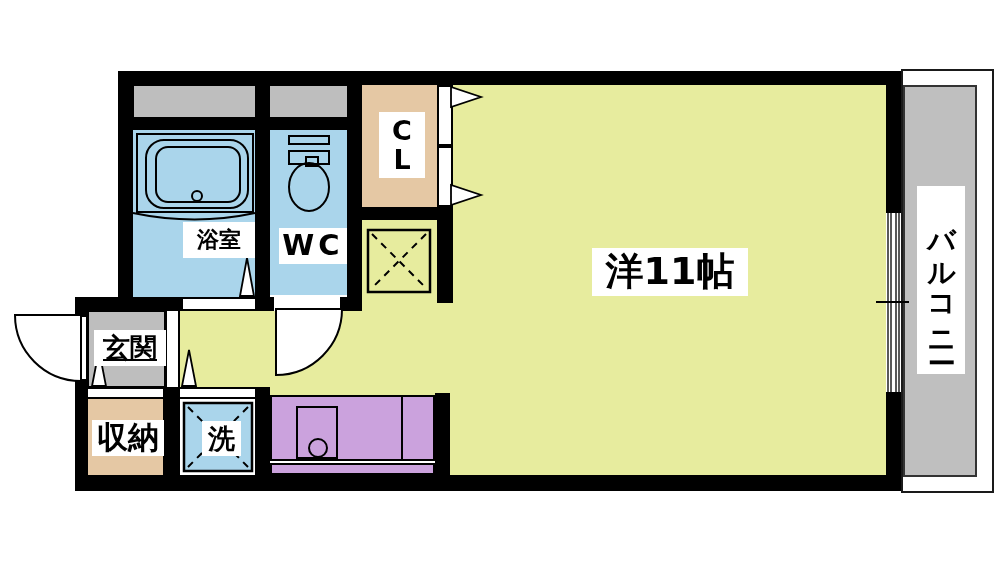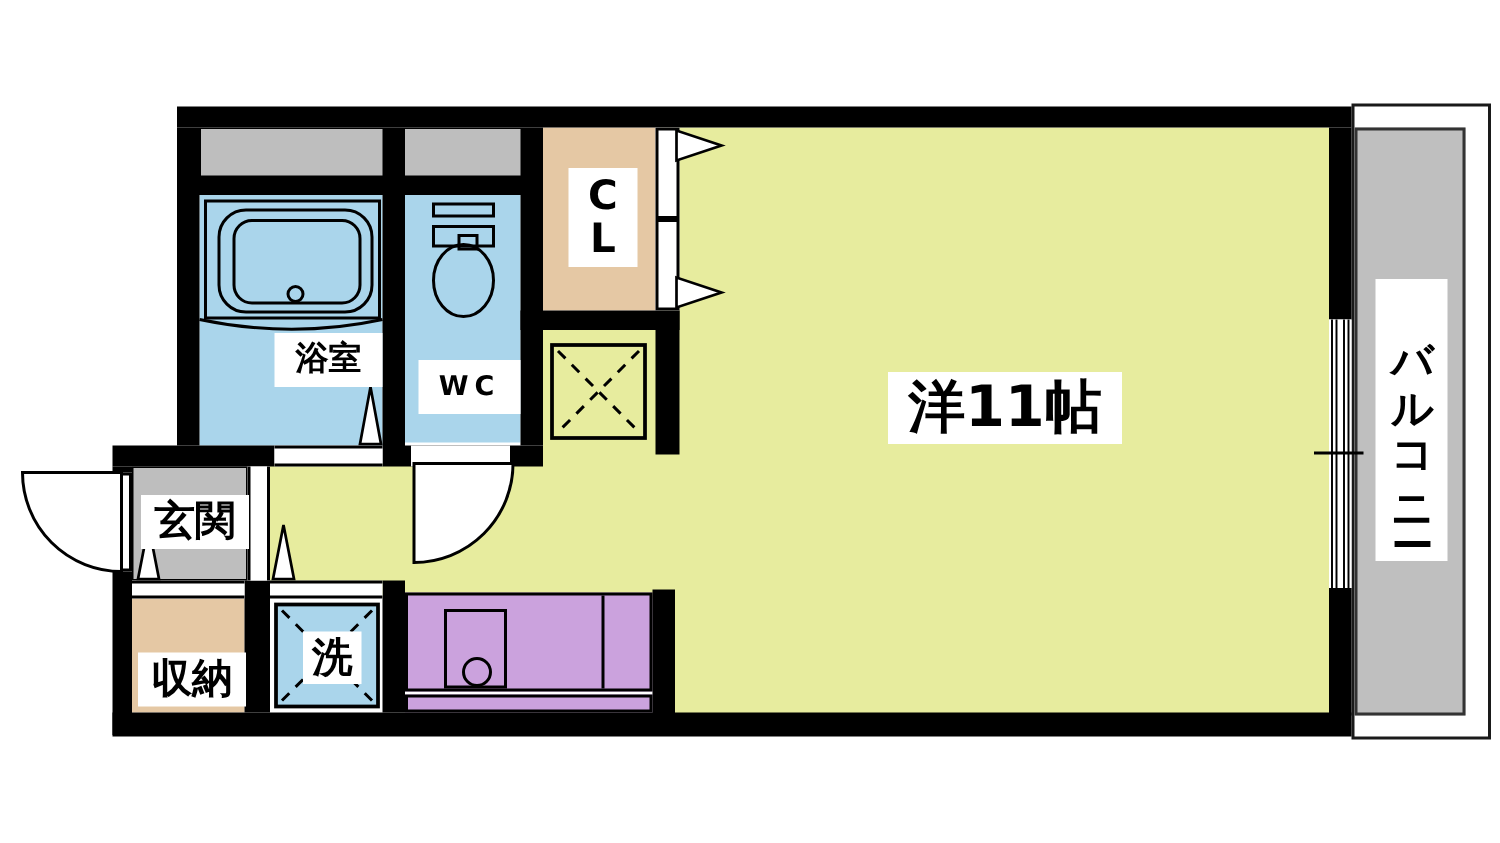--- a/index.html
+++ b/index.html
@@ -113,24 +113,24 @@
       <rect x="886" y="213" width="15" height="179" fill="#fff"></rect>
       <line x1="888" y1="213" x2="888" y2="392" stroke="#000" stroke-width="1.3"></line>
       <line x1="891" y1="213" x2="891" y2="392" stroke="#000" stroke-width="1.3"></line>
       <line x1="896" y1="213" x2="896" y2="392" stroke="#000" stroke-width="1.3"></line>
       <line x1="899" y1="213" x2="899" y2="392" stroke="#000" stroke-width="1.3"></line>
       <line x1="876" y1="302" x2="909" y2="302" stroke="#000" stroke-width="2"></line>
     </g>
   </svg>
 
   <div class="chip" style="left:167px;top:222px;width:66px;height:34px;font-size:22px;margin-left:16px;">浴室</div>
-  <div class="chip" style="left:279px;top:240px;width:62px;height:34px;font-size:18px;letter-spacing:4px;">WC</div>
+  <div class="chip" style="left:279px;top:228px;width:62px;height:34px;font-size:29px;letter-spacing:4px;">WC</div>
   <div class="chip" style="left:379px;top:112px;width:40px;height:64px;font-size:27px;flex-direction:column;">
     <span>C</span>
     <span>L</span>
   </div>
   <div class="chip" style="left:592px;top:248px;width:150px;height:46px;font-size:38px;text-align:right;">洋11帖</div>
   <div class="chip vert" style="left:917px;top:186px;width:42px;height:186px;font-size:28px;">バルコニー</div>
-  <div class="chip" style="left:94px;top:330px;width:66px;height:34px;font-size:27px;">玄関</div>
-  <div class="chip" style="left:92px;top:435px;width:66px;height:34px;font-size:27px;">収納</div>
+  <div class="chip" style="left:94px;top:330px;width:66px;height:34px;font-size:27px;text-decoration:underline;">玄関</div>
+  <div class="chip" style="left:92px;top:420px;width:66px;height:34px;font-size:31px;">収納</div>
   <div class="chip" style="left:202px;top:421px;width:33px;height:33px;font-size:27px;">洗</div>
 
 </div>
 
 </body></html>

